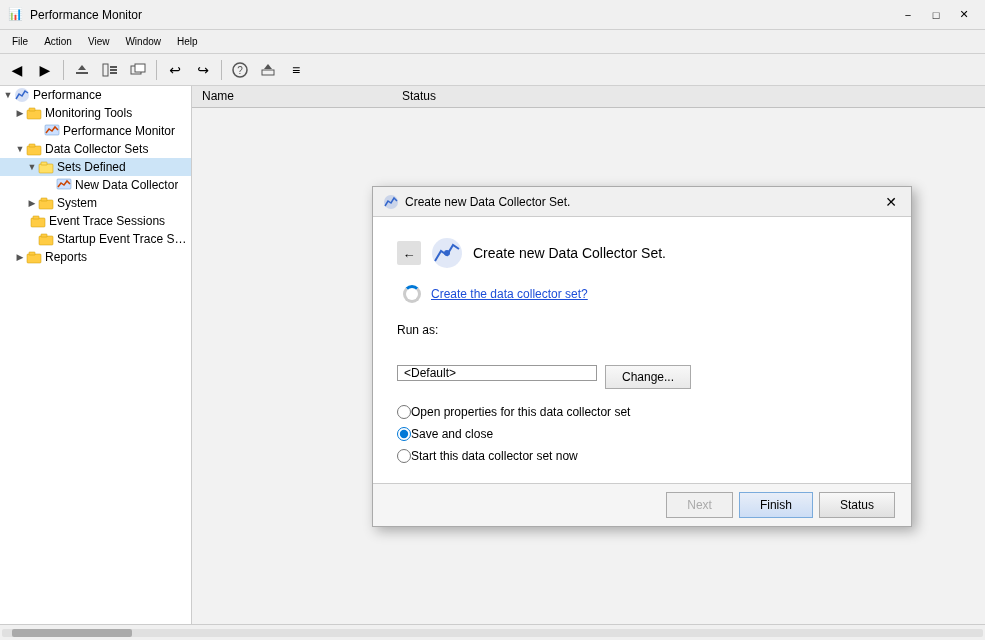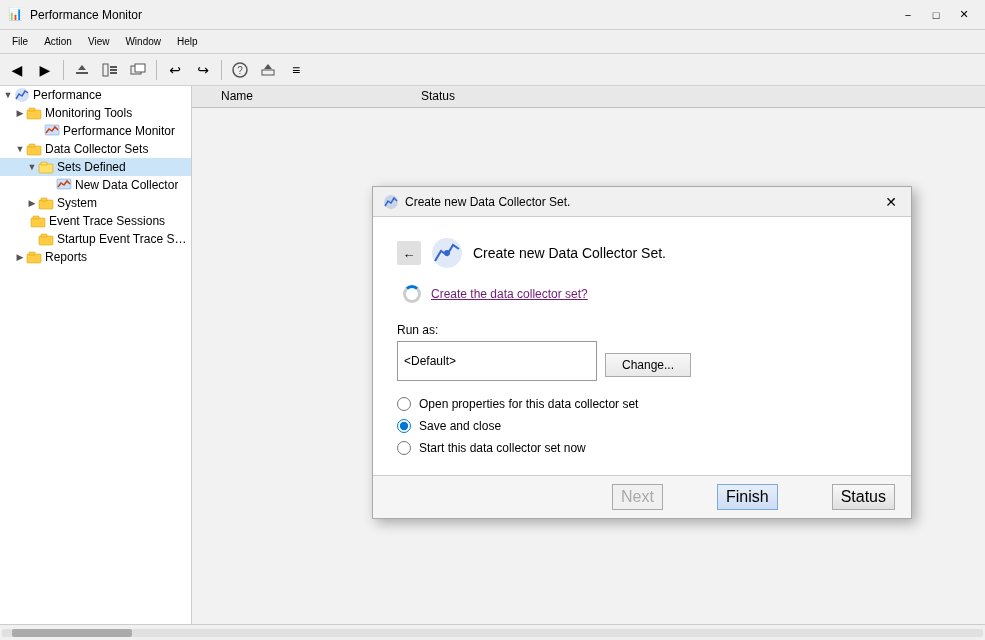--- a/index.html
+++ b/index.html
@@ -155,21 +155,21 @@
       background: #f5f5f5;
       border-bottom: 1px solid #ccc;
       padding: 3px 6px;
       min-height: 22px;
     }
     .col-header {
       font-size: 12px;
       font-weight: normal;
       padding: 0 4px;
     }
-    .col-name { width: 200px; margin-left: 19px; }
+    .col-name { width: 200px; }
     .col-status { width: 120px; }
 
     .content-row {
       display: flex;
       padding: 3px 6px;
       align-items: center;
       border-bottom: 1px solid #f0f0f0;
       min-height: 20px;
     }
     .cell {
@@ -291,30 +291,30 @@
       font-size: 12px;
       color: #000066;
       text-decoration: none;
     }
 
     .runas-section {
       margin-bottom: 16px;
     }
     .runas-label {
       font-size: 12px;
-      margin-bottom: 4px;
+      margin-bottom: 20px;
     }
     .runas-row {
       display: flex;
       align-items: center;
       gap: 8px;
     }
     .runas-input {
       width: 200px;
-      height: 40px;
+      height: 16px;
       border: 1px solid #999;
       padding: 2px 6px;
       font-size: 12px;
       font-family: inherit;
     }
     .change-btn {
       height: 24px;
       padding: 0 16px;
       border: 1px solid #aaa;
       background: linear-gradient(to bottom, #f8f8f8, #e8e8e8);
@@ -326,21 +326,21 @@
 
     .radio-group {
       display: flex;
       flex-direction: column;
       gap: 8px;
       margin-top: 10px;
     }
     .radio-option {
       display: flex;
       align-items: flex-start;
-      gap: 8px;
+      gap: 0;
       cursor: pointer;
     }
     .radio-option input[type="radio"] {
       width: 14px;
       height: 14px;
       cursor: pointer;
       accent-color: #0078d7;
     }
     .radio-label {
       font-size: 12px;
@@ -349,27 +349,26 @@
     .dialog-footer {
       border-top: 1px solid #ccc;
       padding: 8px 16px;
       display: flex;
       justify-content: flex-end;
       gap: 6px;
       background: #f5f5f5;
     }
     .footer-btn {
       height: 26px;
-      padding: 0 8px;
+      padding: 0 20px;
       border: 1px solid #aaa;
       background: linear-gradient(to bottom, #f8f8f8, #e0e0e0);
       cursor: pointer;
-      font-size: 16px;
+      font-size: 12px;
       font-family: inherit;
-      margin-left: 48px;
     }
     .footer-btn.primary {
       background: linear-gradient(to bottom, #e8eef8, #ccddf5);
       border-color: #7aabdc;
       font-weight: normal;
     }
     .footer-btn:disabled {
       color: #aaa;
       cursor: default;
       background: #f0f0f0;
@@ -586,21 +585,21 @@
             <svg width="32" height="32" viewBox="0 0 32 32">
               <circle cx="16" cy="16" r="15" fill="#3366cc" opacity="0.15"></circle>
               <polyline points="4,24 10,14 16,18 22,8 28,12" fill="none" stroke="#3366cc" stroke-width="2"></polyline>
               <circle cx="16" cy="16" r="3" fill="#3366cc"></circle>
             </svg>
             <span style="font-size:14px;">Create new Data Collector Set.</span>
           </div>
 
           <div class="loading-area">
             <div class="spinner"></div>
-            <span class="loading-text" style="color:#701a75;text-decoration:underline;cursor:pointer;">Create the data collector set?</span>
+            <span class="loading-text" style="color:#1d4ed8;text-decoration:underline;cursor:pointer;">Create the data collector set?</span>
           </div>
 
           <div class="runas-section">
             <div class="runas-label">Run as:</div>
             <div class="runas-row">
               <input class="runas-input" type="text" value="&lt;Default&gt;" style="">
               <button class="change-btn">Change...</button>
             </div>
           </div>
 

